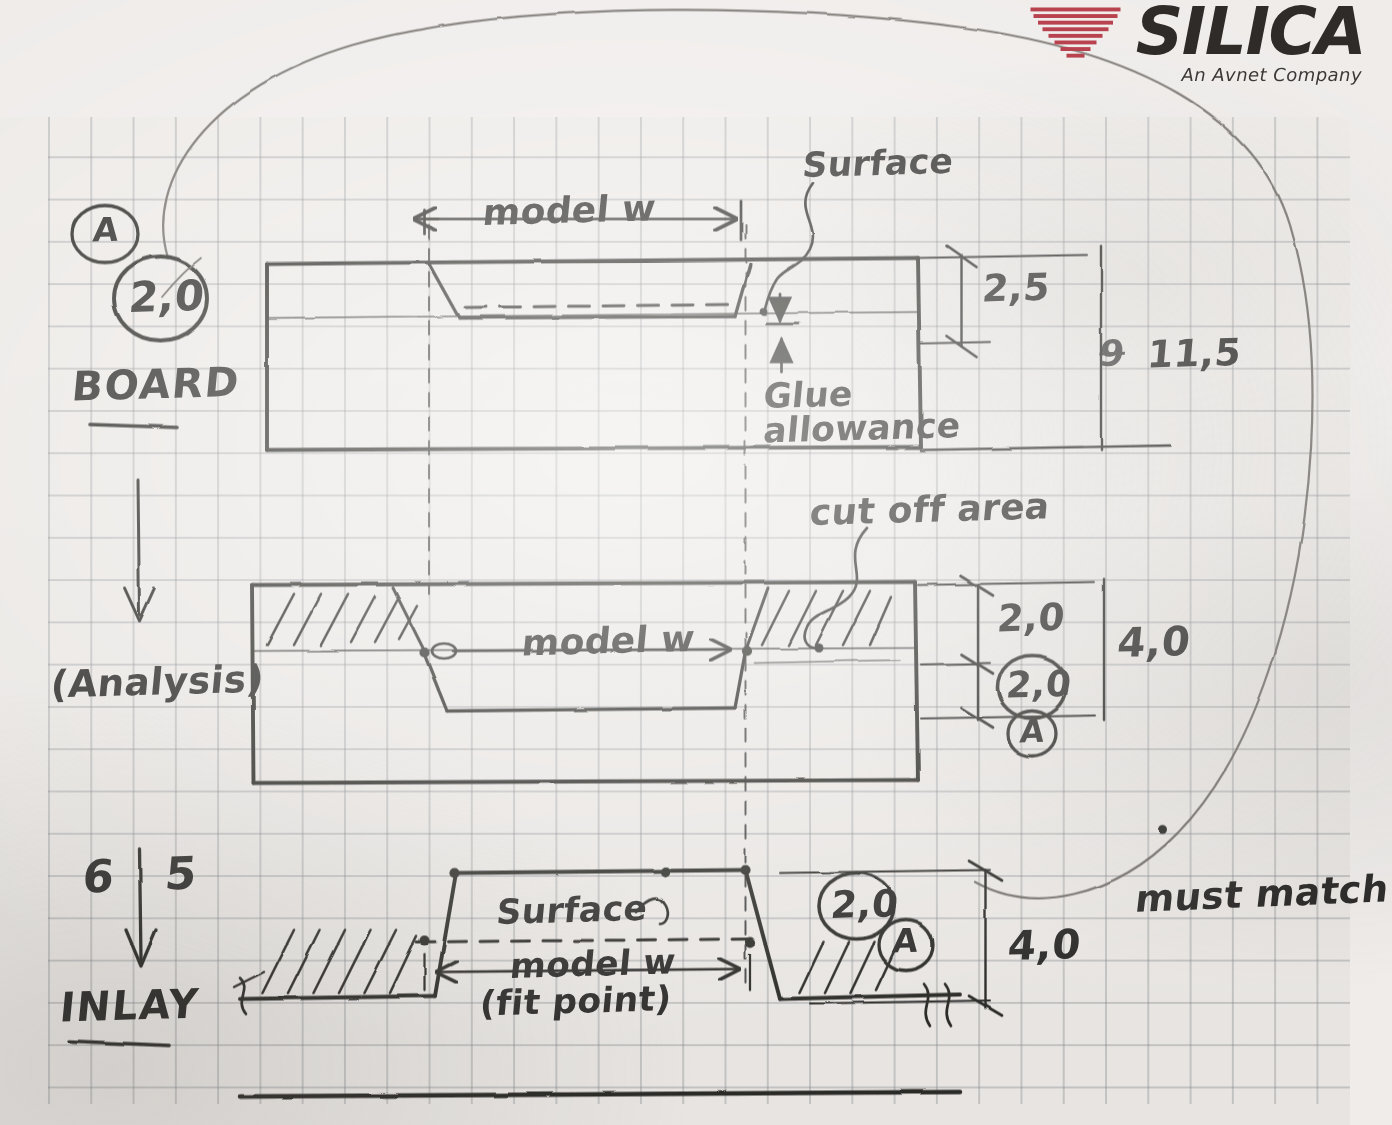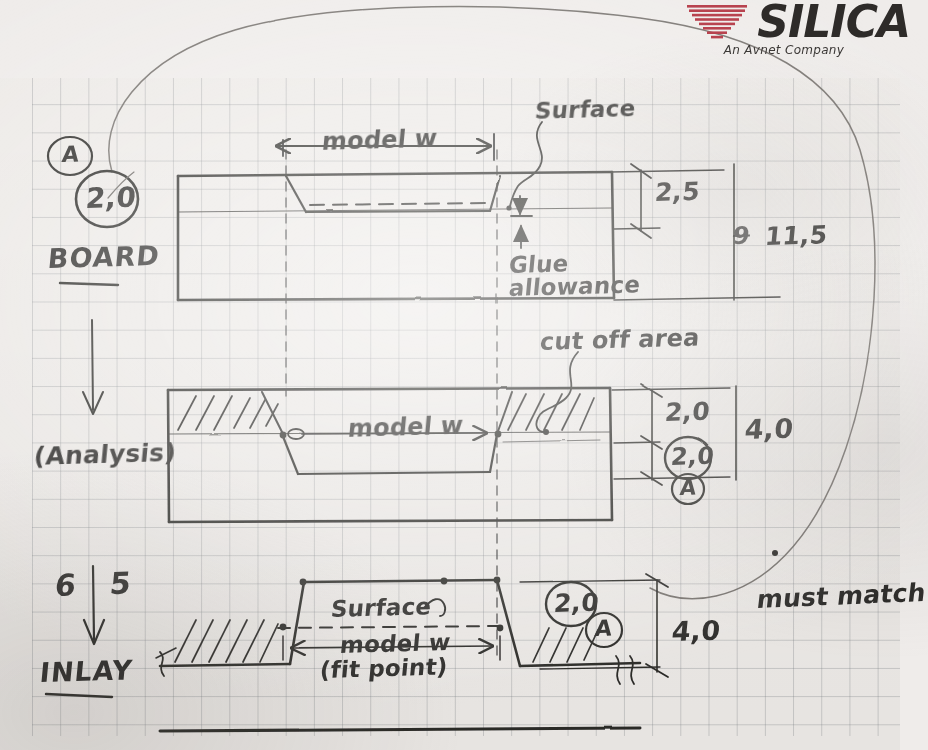--- a/index.html
+++ b/index.html
@@ -56,21 +56,21 @@
     font-weight:600;
   }
   .hw2{
     transform:rotate(-2.4deg) skewX(-9deg);
     transform-origin:left center;
     font-weight:600;
   }
   .logo{
     position:absolute;right:18px;top:2px;z-index:7;
     width:250px;height:52px;
-    text-align:center;
+    text-align:right;
   }
   .logo-row{display:flex;align-items:center;justify-content:flex-end;gap:6px;}
   .logo-mark{width:66px;height:40px;}
   .logo-text{
     font-family:"DejaVu Sans", sans-serif;
     font-weight:800;font-style:italic;
     font-size:44px;line-height:40px;
     color:#2e2b29;letter-spacing:-1px;
   }
   .logo-sub{

